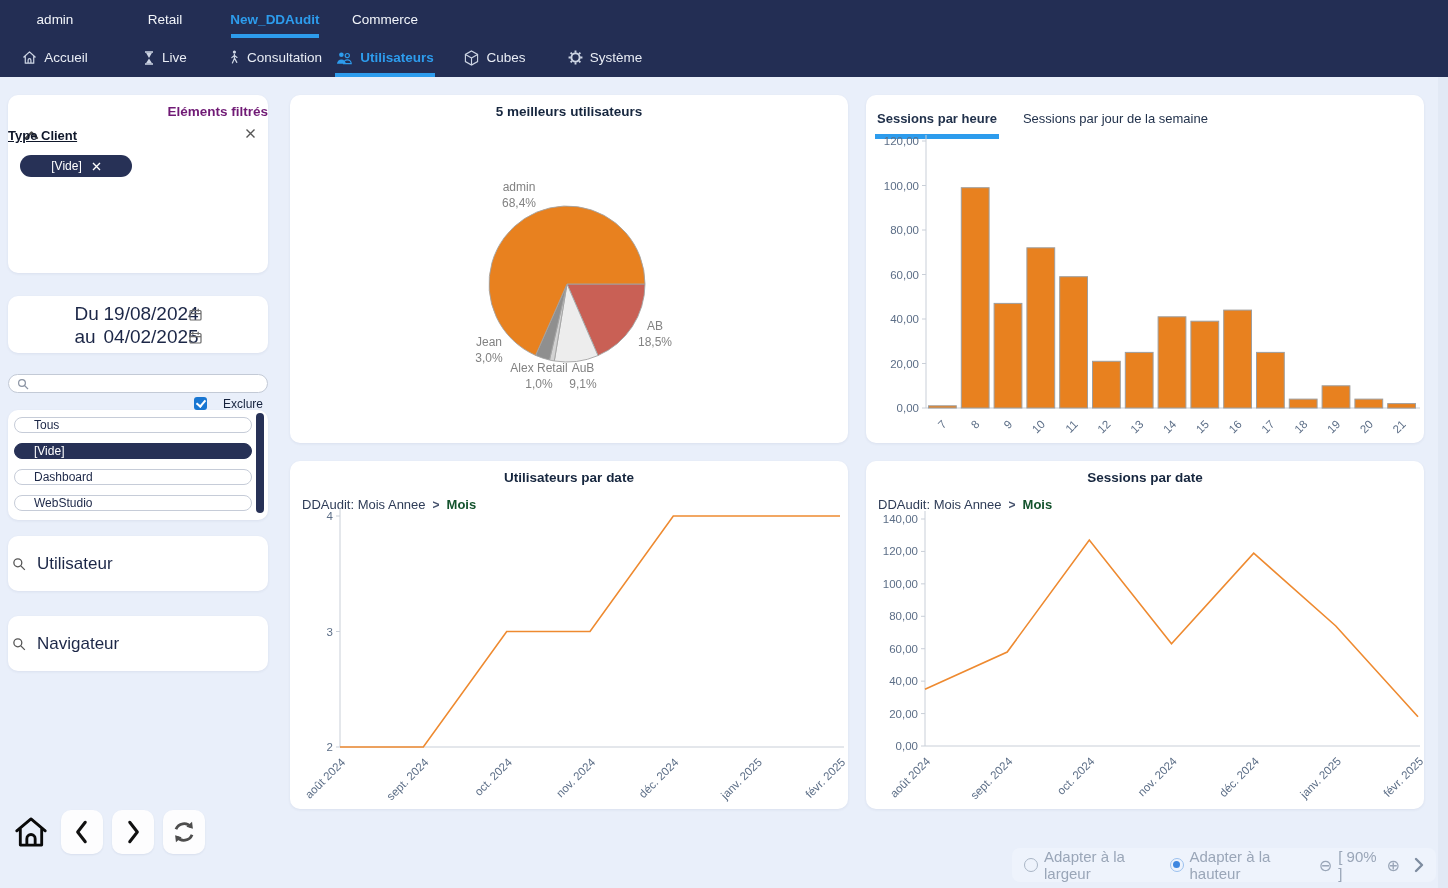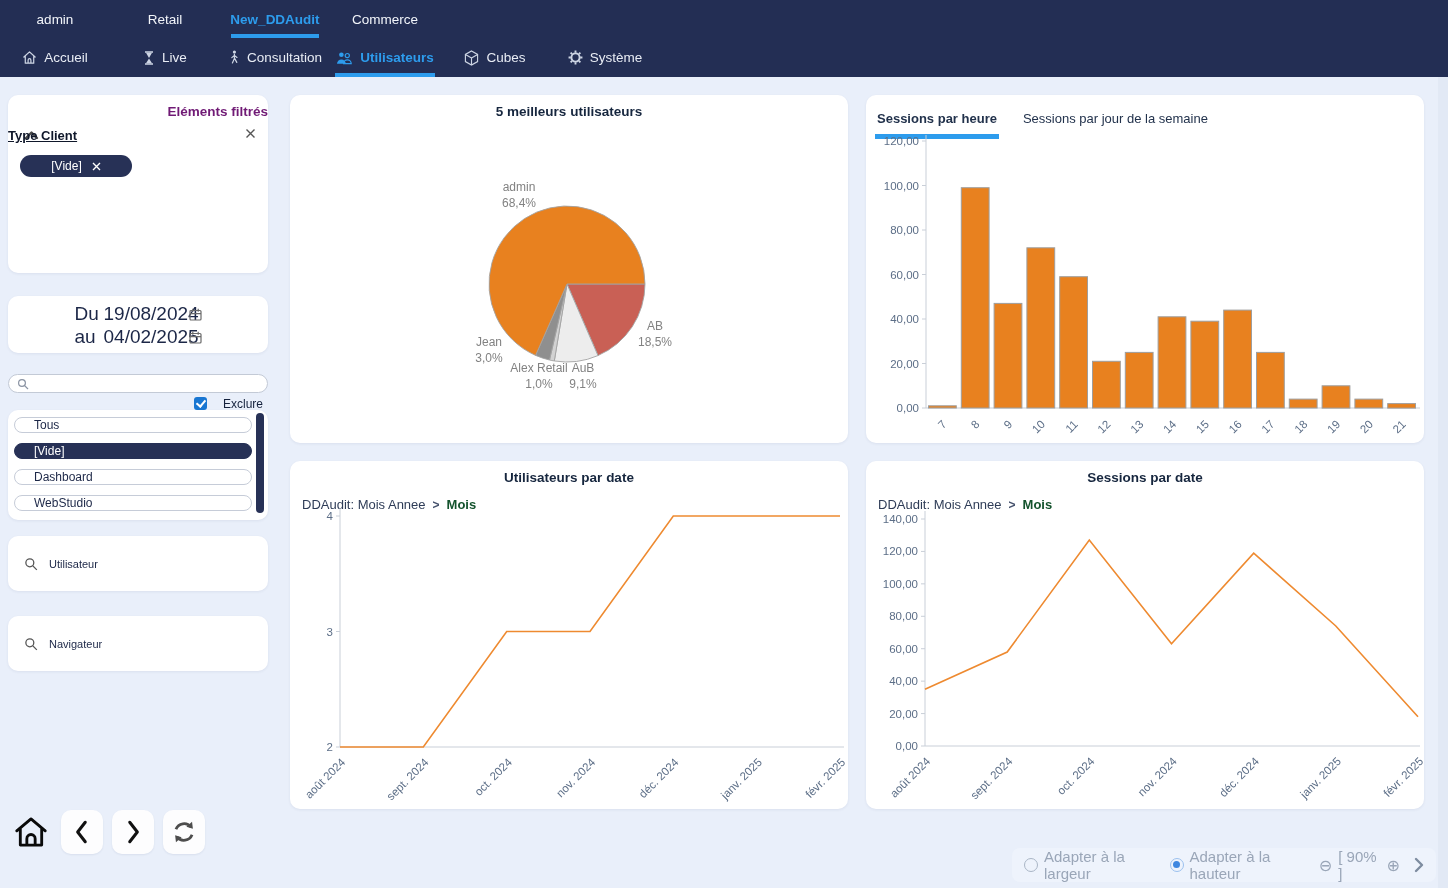--- a/index.html
+++ b/index.html
@@ -57,22 +57,22 @@
   .list-panel{left:8px;top:410px;width:260px;height:110px}
   .list-item{position:absolute;left:6px;width:238px;height:16px;border:1px solid #c6ccd8;border-radius:11px;
              box-sizing:border-box;display:flex;align-items:center;padding-left:19px;font-size:12px;
              color:#1c2747;background:#fff;cursor:pointer}
   .list-item.selected{background:#273156;border-color:#273156;color:#fff}
   .li-0{top:7px}.li-1{top:33px}.li-2{top:59px}.li-3{top:85px}
   .list-scrollbar{position:absolute;right:4px;top:3px;width:8px;height:100px;background:#273156;border-radius:5px;cursor:pointer}
 
   .mini-panel{left:8px;width:260px;height:55px}
   .mp-user{top:536px}.mp-nav{top:616px}
-  .mini-panel .inner{position:absolute;left:16px;top:0;height:100%;display:flex;align-items:center;gap:11px;
-                     font-size:11px;color:#1c2747;cursor:pointer}
+  .mini-panel .inner{position:absolute;left:4px;top:0;height:100%;display:flex;align-items:center;gap:11px;
+                     font-size:17px;color:#1c2747;cursor:pointer}
 
   
   .pie-panel{left:290px;top:95px;width:558px;height:348px}
   .bar-panel{left:866px;top:95px;width:558px;height:348px}
   .line1-panel{left:290px;top:461px;width:558px;height:348px}
   .line2-panel{left:866px;top:461px;width:558px;height:348px}
   .chart-title{position:absolute;top:9px;left:0;width:100%;text-align:center;font-weight:bold;
                font-size:13.5px;color:#16263e}
   .chart-svg{position:absolute;left:0;top:0}
   .breadcrumb{position:absolute;left:12px;top:36px;display:flex;align-items:center;gap:7px;font-size:13px;color:#2e3c57}

